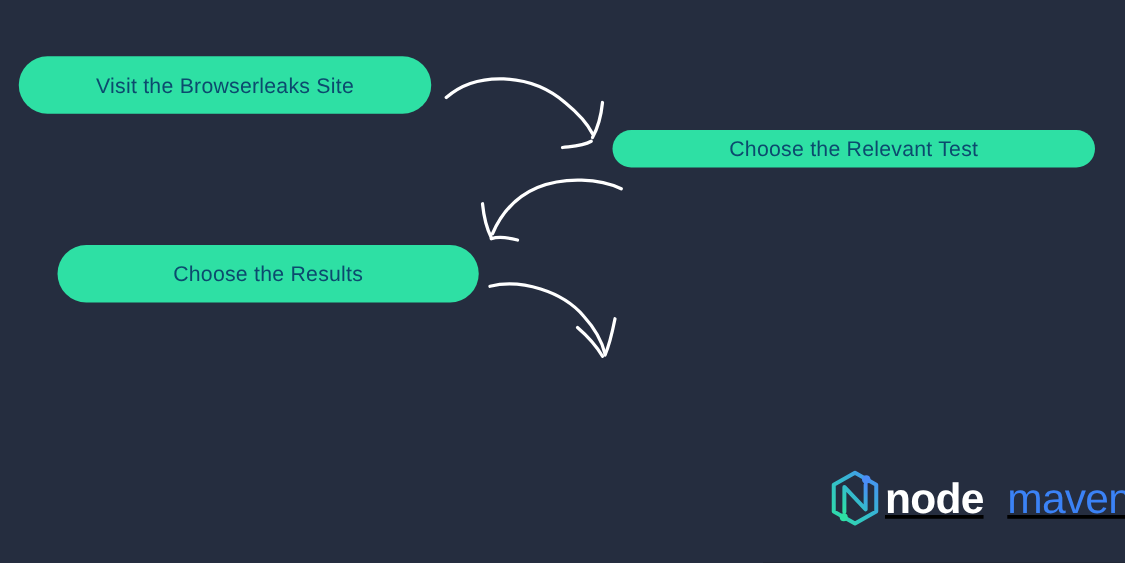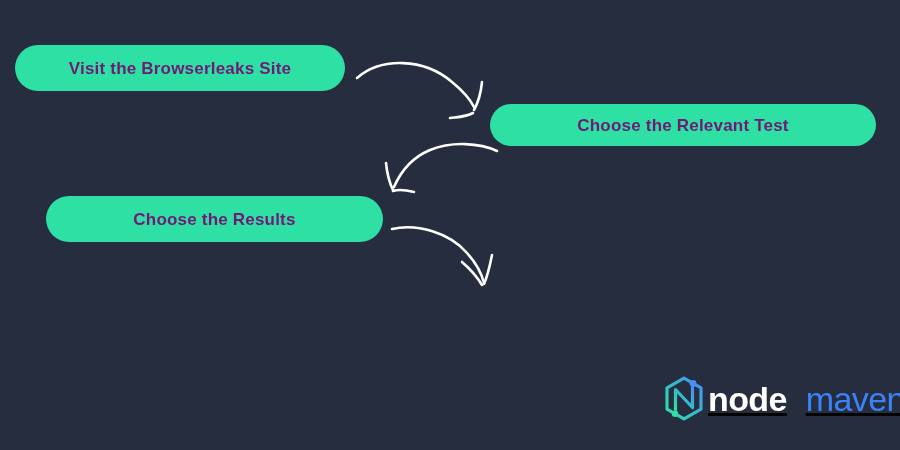--- a/index.html
+++ b/index.html
@@ -22,31 +22,31 @@
     position: absolute;
     display: flex;
     align-items: center;
     justify-content: center;
     background: #2ee0a4;
     border-radius: 999px;
     box-sizing: border-box;
     padding: 0 26px;
   }
   .pill-label {
-    color: #701a75;
+    color: #0c4a6e;
     font-family: "Liberation Sans", sans-serif;
-    font-weight: bold;
+    font-weight: normal;
     font-size: 17px;
     letter-spacing: 0.2px;
     white-space: nowrap;
     line-height: 1;
   }
   
   #pill-1 { left: 15px;  top: 45px;  width: 330px; height: 46px; }
-  #pill-2 { left: 490px; top: 104px; width: 386px; height: 42px; }
+  #pill-2 { left: 490px; top: 104px; width: 386px; height: 30px; }
   #pill-3 { left: 46px;  top: 196px; width: 337px; height: 46px; }
   #pill-4 { left: 453px; top: 301px; width: 410px; height: 46px; }
 
   .arrow-layer {
     position: absolute;
     left: 0;
     top: 0;
     width: 900px;
     height: 450px;
     pointer-events: none;

